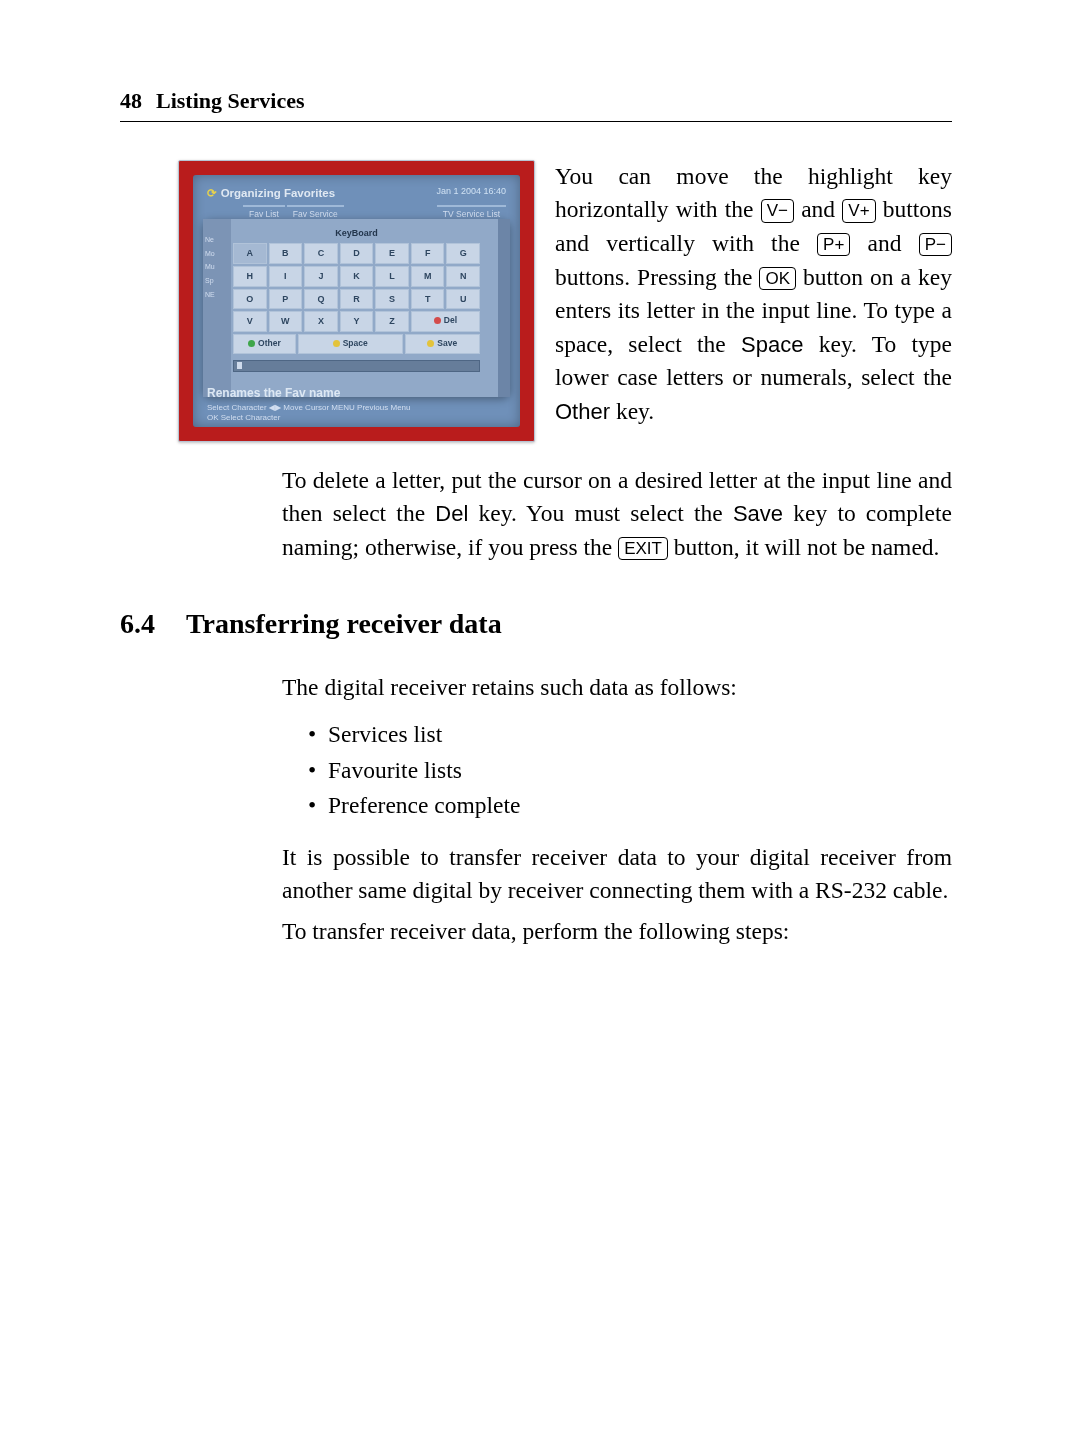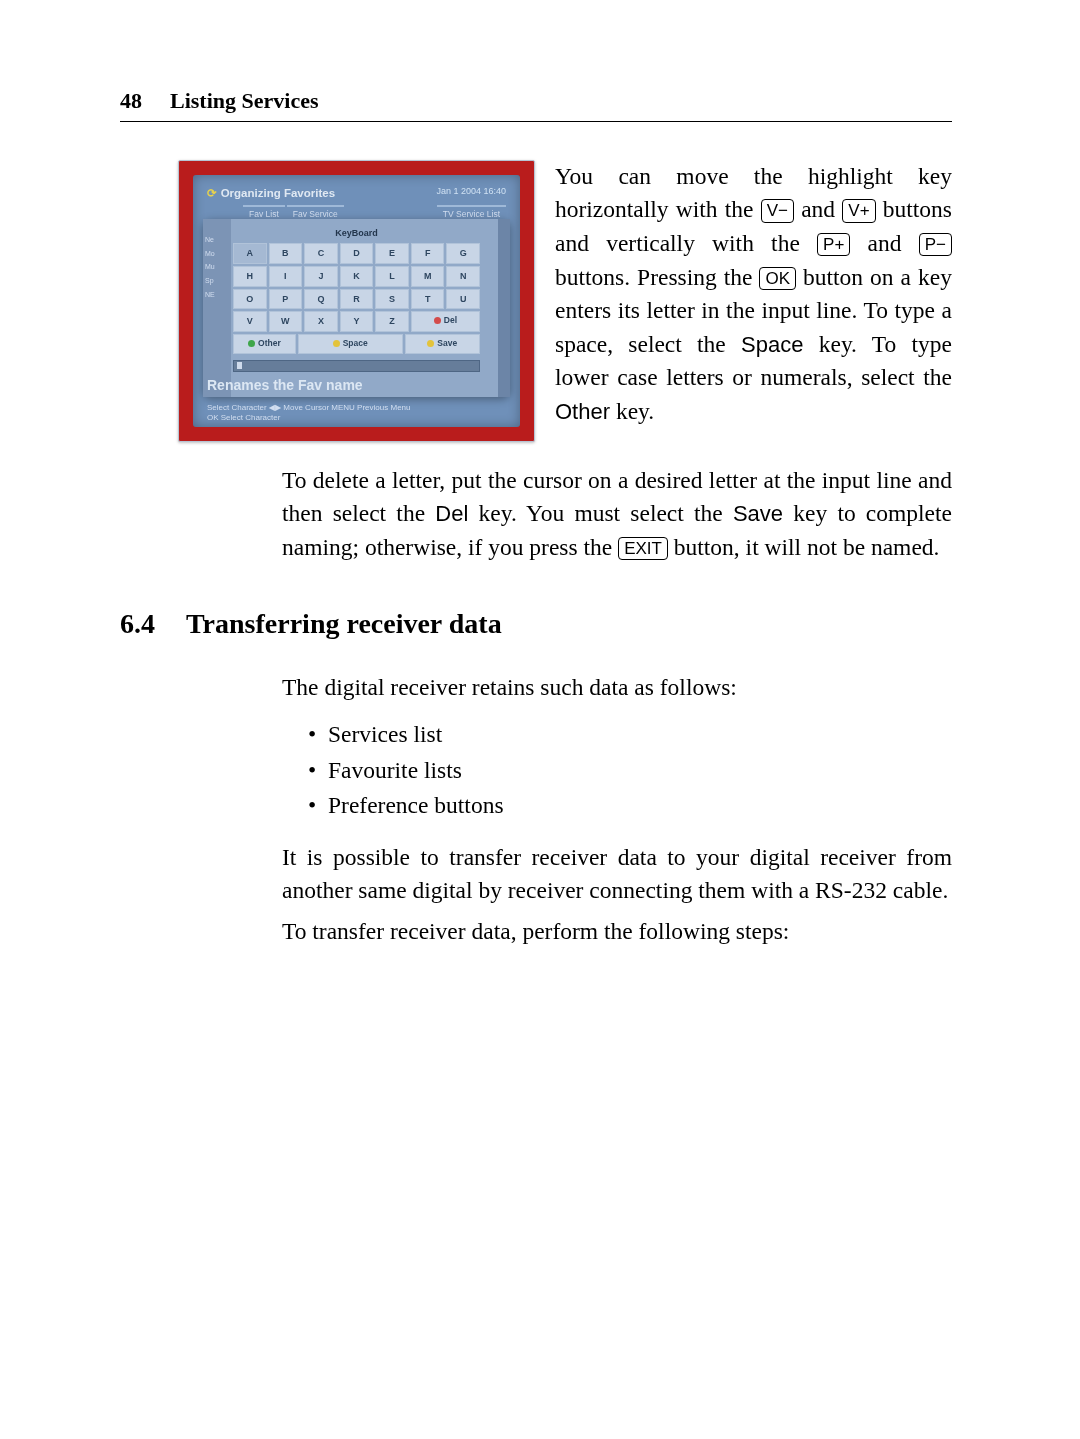--- a/index.html
+++ b/index.html
@@ -16,21 +16,21 @@
   }
   .page {
     position: absolute;
     left: 120px;
     top: 86px;
     width: 832px;
   }
   .running-head {
     display: flex;
     align-items: baseline;
-    gap: 28px;
+    gap: 14px;
     font-weight: 700;
     font-size: 22px;
     border-bottom: 1.5px solid #000;
     padding-bottom: 4px;
     margin-bottom: 38px;
   }
   h2.section {
     font-weight: 700;
     font-size: 28px;
     margin: 0 0 28px 0;
@@ -170,24 +170,24 @@
     content:""; position:absolute; left:3px; top:1px; width:5px; height:7px; background:#cfdbec;
   }
   .sc-foot {
     position: absolute;
     left: 14px; bottom: 4px;
     font-size: 8px;
     color: #d2def0;
     line-height: 1.25;
   }
   .sc-foot-title{
-    font-size:14px;
+    font-size:12px;
     color:#dce7f3;
     font-weight:bold;
-    margin-bottom:8px;
+    margin-bottom:2px;
   }
   .right-text {
     flex: 1;
     text-align: justify;
     font-size: 23.5px;
     line-height: 1.43;
   }
   .keycap {
     display: inline-block;
     border: 1.2px solid #000;
@@ -316,19 +316,19 @@
   <h2 class="section">
     <span class="sec-num">6.4</span>
     <span>Transferring receiver data</span>
   </h2>
 
   <div class="body-block" style="margin-top:16px;">
     <p>The digital receiver retains such data as follows:</p>
     <ul class="bullets">
       <li>Services list</li>
       <li>Favourite lists</li>
-      <li>Preference buttons</li>
+      <li>Preference complete</li>
     </ul>
     <p>It is possible to transfer receiver data to your digital receiver from another same digital by receiver connecting them with a RS-232 cable.</p>
     <p style="margin-top:8px;">To transfer receiver data, perform the following steps:</p>
   </div>
 
 </div>
 
 </body></html>

